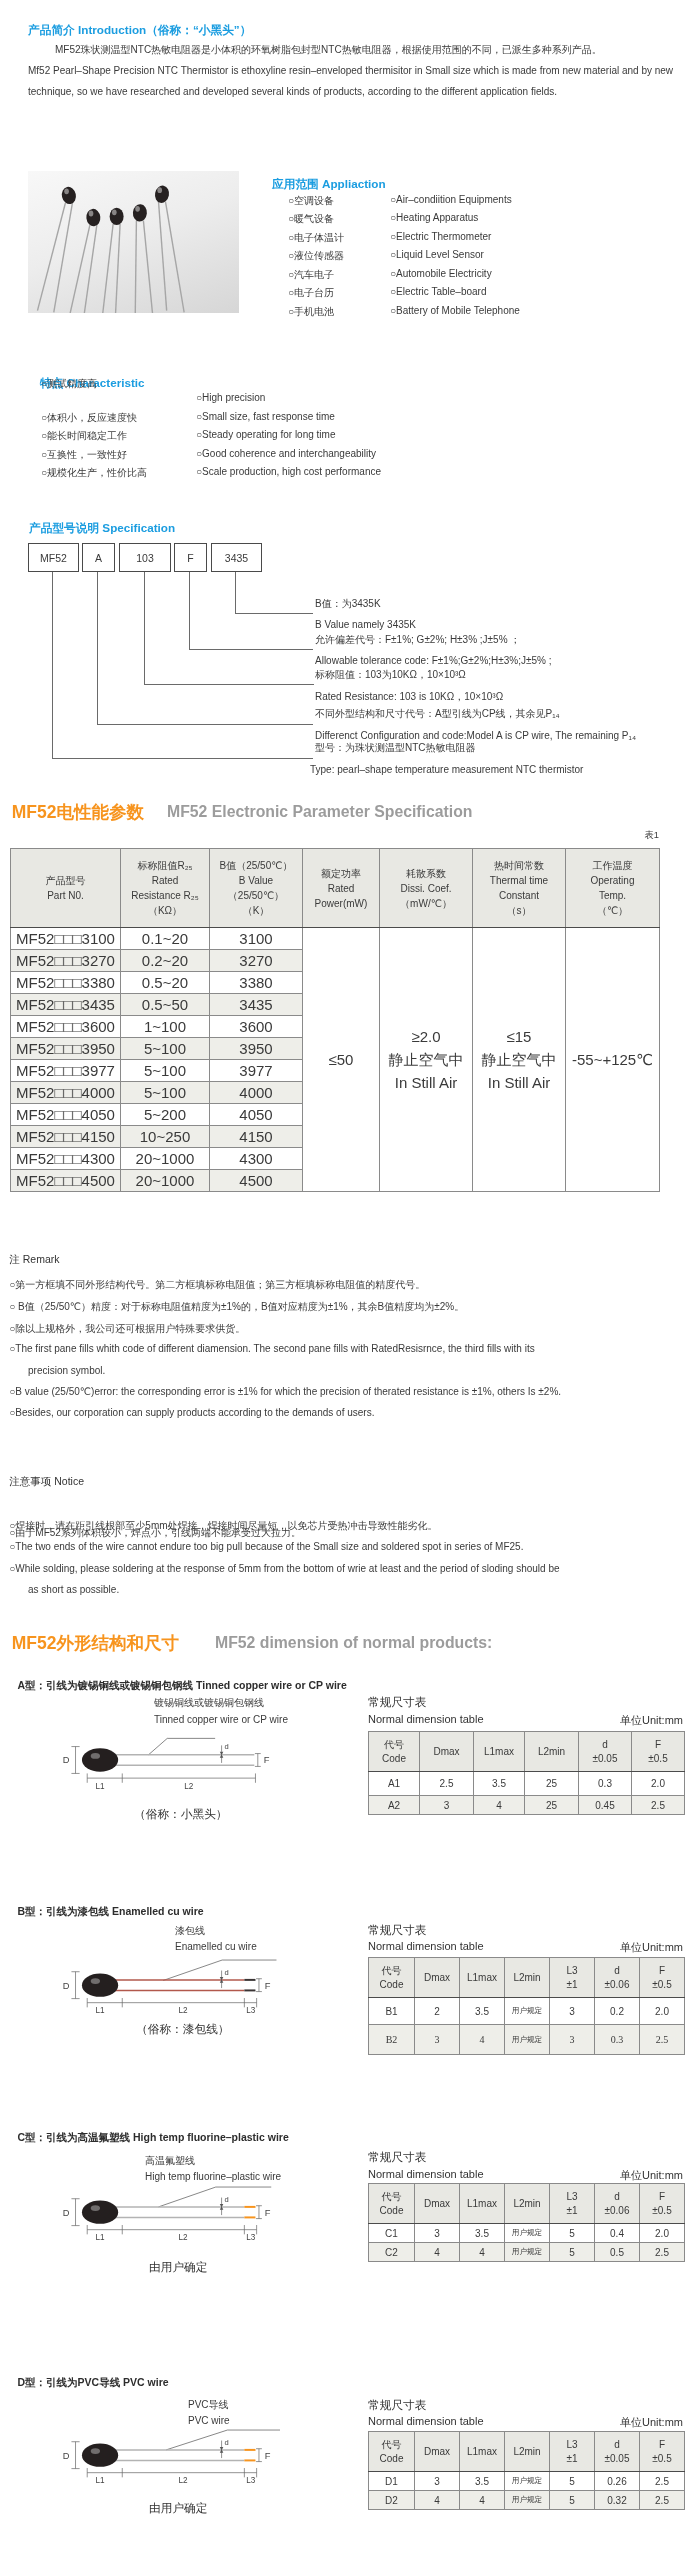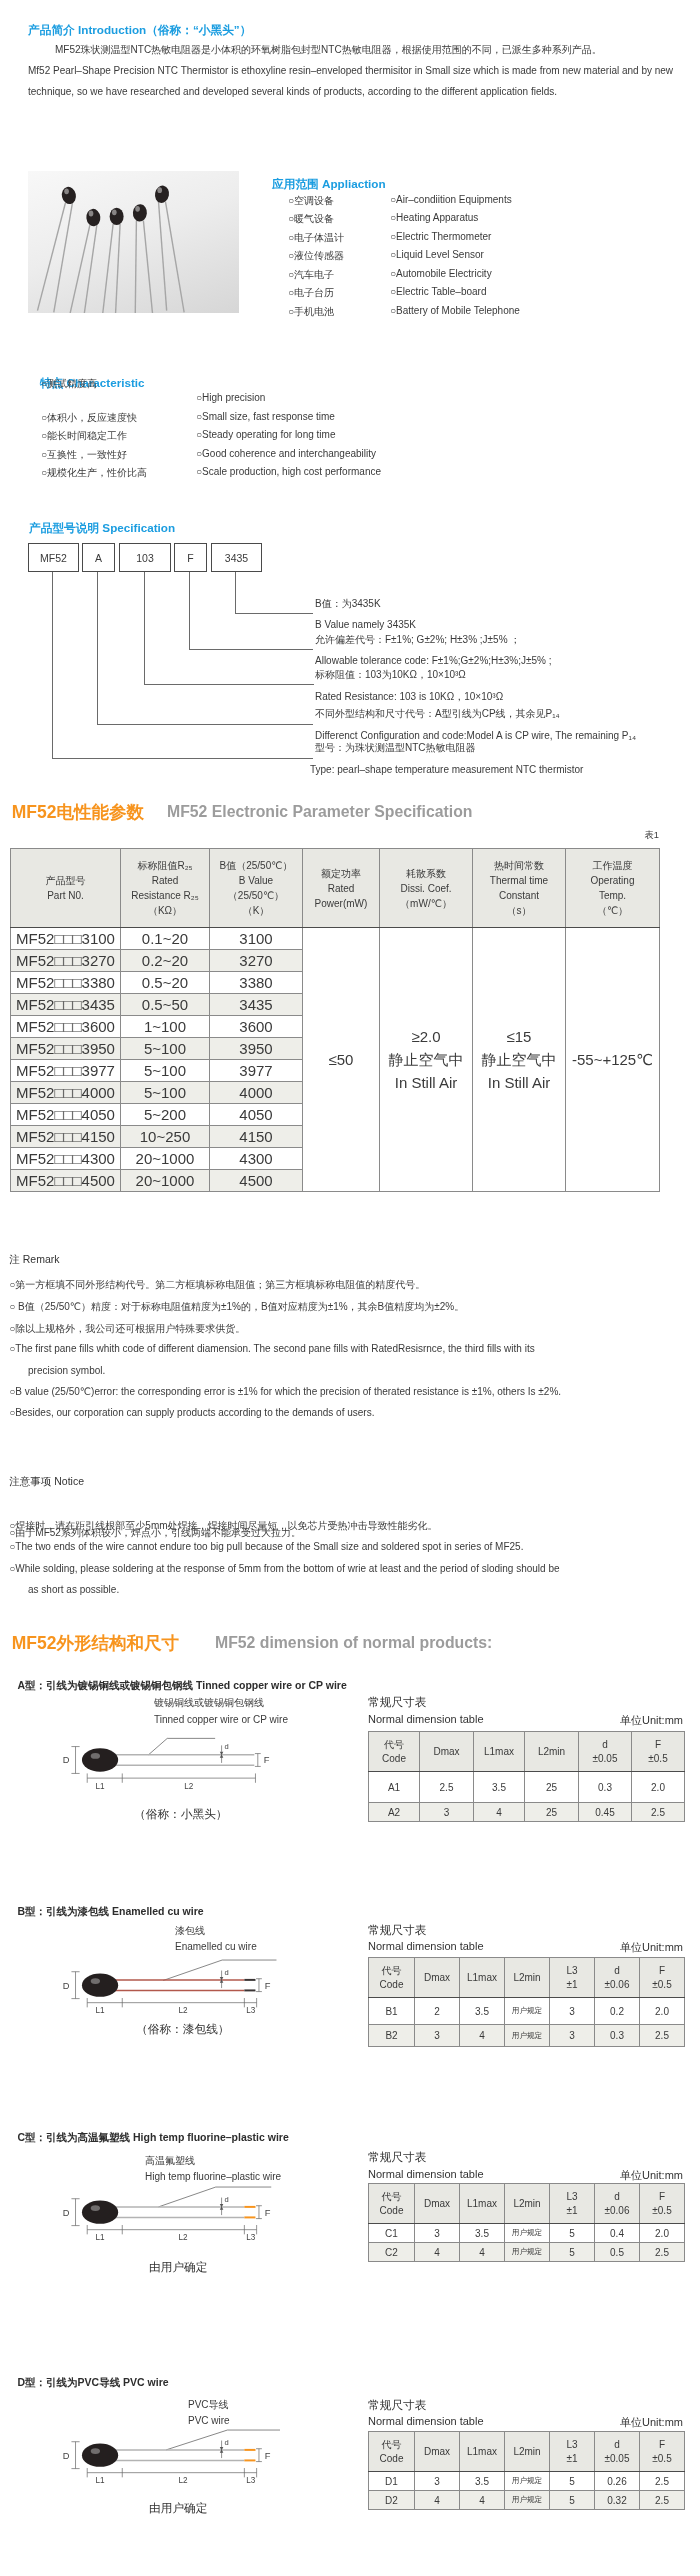--- a/index.html
+++ b/index.html
@@ -304,21 +304,21 @@
       <th>代号
 Code</th>
       <th>Dmax</th>
       <th>L1max</th>
       <th>L2min</th>
       <th>d
 ±0.05</th>
       <th>F
 ±0.5</th>
     </tr>
-    <tr style="height:31px;">
+    <tr style="height:24px;">
           <td>A1</td>
           <td>2.5</td>
           <td>3.5</td>
           <td>25</td>
           <td>0.3</td>
           <td>2.0</td>
         </tr>
     <tr class="alt" style="height:19px;">
           <td>A2</td>
           <td>3</td>
@@ -395,21 +395,21 @@
     </tr>
     <tr style="height:27px;">
           <td>B1</td>
           <td>2</td>
           <td>3.5</td>
           <td class="small">用户规定</td>
           <td>3</td>
           <td>0.2</td>
           <td>2.0</td>
         </tr>
-    <tr class="alt" style="height:22px;">
+    <tr class="alt" style="height:30px;font-family:Liberation Serif, serif;">
           <td>B2</td>
           <td>3</td>
           <td>4</td>
           <td class="small">用户规定</td>
           <td>3</td>
           <td>0.3</td>
           <td>2.5</td>
         </tr>
   </tbody>
     </table>

